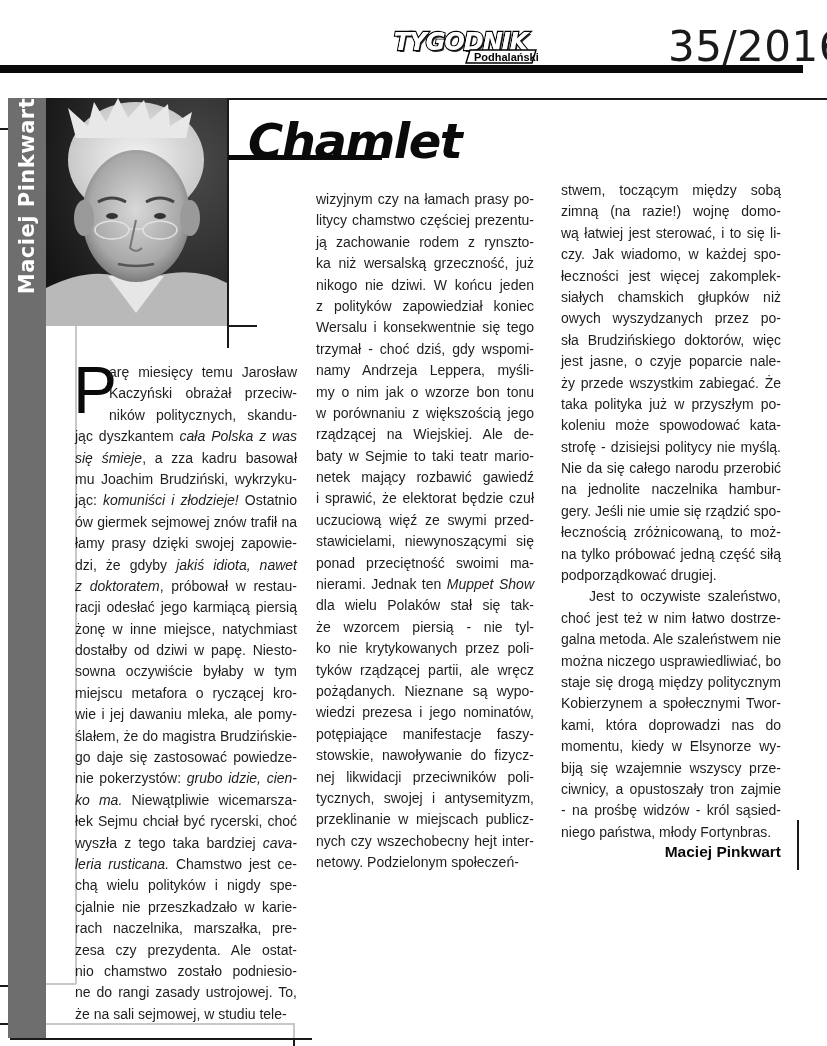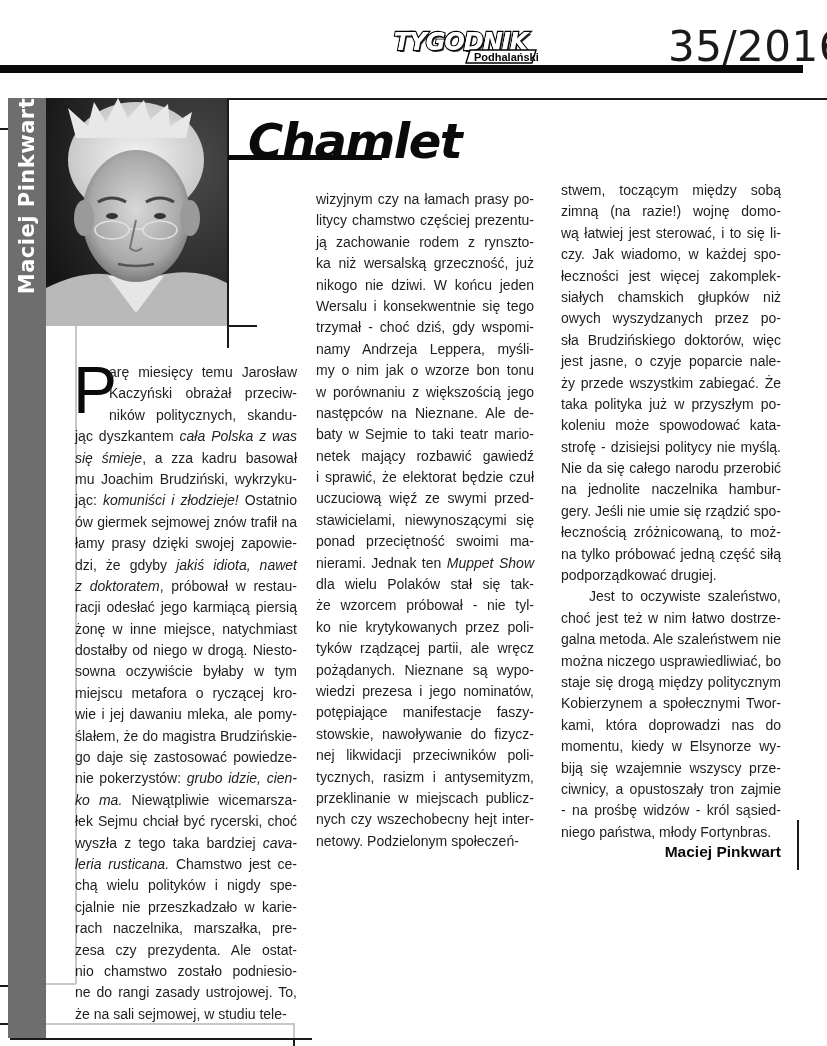--- a/index.html
+++ b/index.html
@@ -124,21 +124,21 @@
     <span class="ln">jąc dyszkantem <em>cała Polska z was</em></span>
     <span class="ln"><em>się śmieje</em>, a zza kadru basował</span>
     <span class="ln">mu Joachim Brudziński, wykrzyku-</span>
     <span class="ln">jąc: <em>komuniści i złodzieje!</em> Ostatnio</span>
     <span class="ln">ów giermek sejmowej znów trafił na</span>
     <span class="ln">łamy prasy dzięki swojej zapowie-</span>
     <span class="ln">dzi, że gdyby <em>jakiś idiota, nawet</em></span>
     <span class="ln"><em>z doktoratem</em>, próbował w restau-</span>
     <span class="ln">racji odesłać jego karmiącą piersią</span>
     <span class="ln">żonę w inne miejsce, natychmiast</span>
-    <span class="ln">dostałby od niego w drogą. Niesto-</span>
+    <span class="ln">dostałby od dziwi w papę. Niesto-</span>
     <span class="ln">sowna oczywiście byłaby w tym</span>
     <span class="ln">miejscu metafora o ryczącej kro-</span>
     <span class="ln">wie i jej dawaniu mleka, ale pomy-</span>
     <span class="ln">ślałem, że do magistra Brudzińskie-</span>
     <span class="ln">go daje się zastosować powiedze-</span>
     <span class="ln">nie pokerzystów: <em>grubo idzie, cien-</em></span>
     <span class="ln"><em>ko ma.</em> Niewątpliwie wicemarsza-</span>
     <span class="ln">łek Sejmu chciał być rycerski, choć</span>
     <span class="ln">wyszła z tego taka bardziej <em>cava-</em></span>
     <span class="ln"><em>leria rusticana.</em> Chamstwo jest ce-</span>
@@ -149,43 +149,44 @@
     <span class="ln">nio chamstwo zostało podniesio-</span>
     <span class="ln">ne do rangi zasady ustrojowej. To,</span>
     <span class="ln last">że na sali sejmowej, w studiu tele-</span>
   </div>
 <div class="col col2">
     <span class="ln">wizyjnym czy na łamach prasy po-</span>
     <span class="ln">litycy chamstwo częściej prezentu-</span>
     <span class="ln">ją zachowanie rodem z rynszto-</span>
     <span class="ln">ka niż wersalską grzeczność, już</span>
     <span class="ln">nikogo nie dziwi. W końcu jeden</span>
+    <span class="ln">z polityków zapowiedział koniec</span>
     <span class="ln">Wersalu i konsekwentnie się tego</span>
     <span class="ln">trzymał - choć dziś, gdy wspomi-</span>
     <span class="ln">namy Andrzeja Leppera, myśli-</span>
     <span class="ln">my o nim jak o wzorze bon tonu</span>
     <span class="ln">w porównaniu z większością jego</span>
-    <span class="ln">następców na Nieznane. Ale de-</span>
+    <span class="ln">rządzącej na Wiejskiej. Ale de-</span>
     <span class="ln">baty w Sejmie to taki teatr mario-</span>
     <span class="ln">netek mający rozbawić gawiedź</span>
     <span class="ln">i sprawić, że elektorat będzie czuł</span>
     <span class="ln">uczuciową więź ze swymi przed-</span>
     <span class="ln">stawicielami, niewynoszącymi się</span>
     <span class="ln">ponad przeciętność swoimi ma-</span>
     <span class="ln">nierami. Jednak ten <em>Muppet Show</em></span>
     <span class="ln">dla wielu Polaków stał się tak-</span>
-    <span class="ln">że wzorcem próbował - nie tyl-</span>
+    <span class="ln">że wzorcem piersią - nie tyl-</span>
     <span class="ln">ko nie krytykowanych przez poli-</span>
     <span class="ln">tyków rządzącej partii, ale wręcz</span>
     <span class="ln">pożądanych. Nieznane są wypo-</span>
     <span class="ln">wiedzi prezesa i jego nominatów,</span>
     <span class="ln">potępiające manifestacje faszy-</span>
     <span class="ln">stowskie, nawoływanie do fizycz-</span>
     <span class="ln">nej likwidacji przeciwników poli-</span>
-    <span class="ln">tycznych, rasizm i antysemityzm,</span>
+    <span class="ln">tycznych, swojej i antysemityzm,</span>
     <span class="ln">przeklinanie w miejscach publicz-</span>
     <span class="ln">nych czy wszechobecny hejt inter-</span>
     <span class="ln last">netowy. Podzielonym społeczeń-</span>
   </div>
 <div class="col col3">
     <span class="ln">stwem, toczącym między sobą</span>
     <span class="ln">zimną (na razie!) wojnę domo-</span>
     <span class="ln">wą łatwiej jest sterować, i to się li-</span>
     <span class="ln">czy. Jak wiadomo, w każdej spo-</span>
     <span class="ln">łeczności jest więcej zakomplek-</span>

